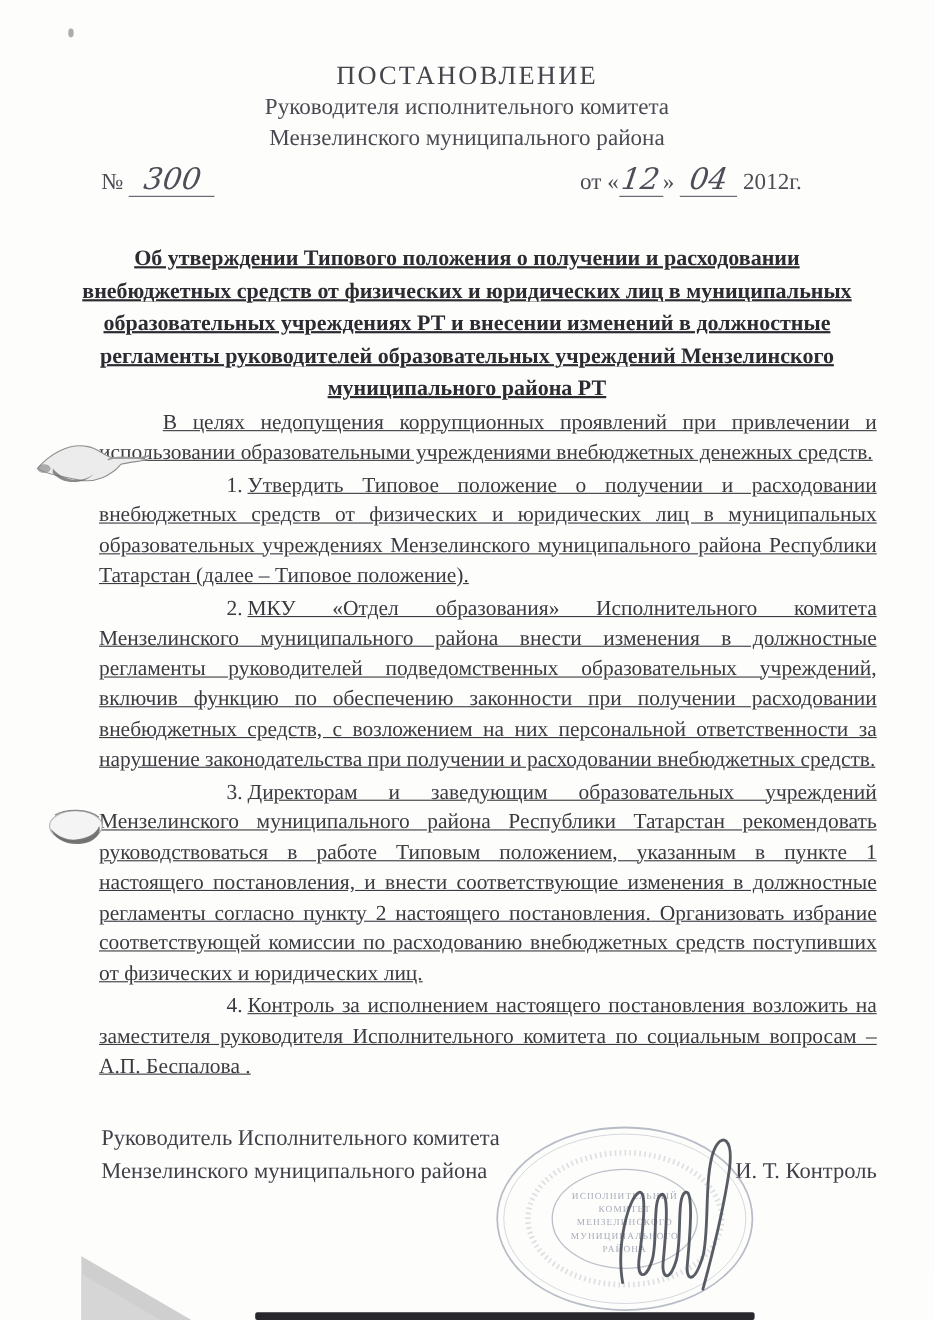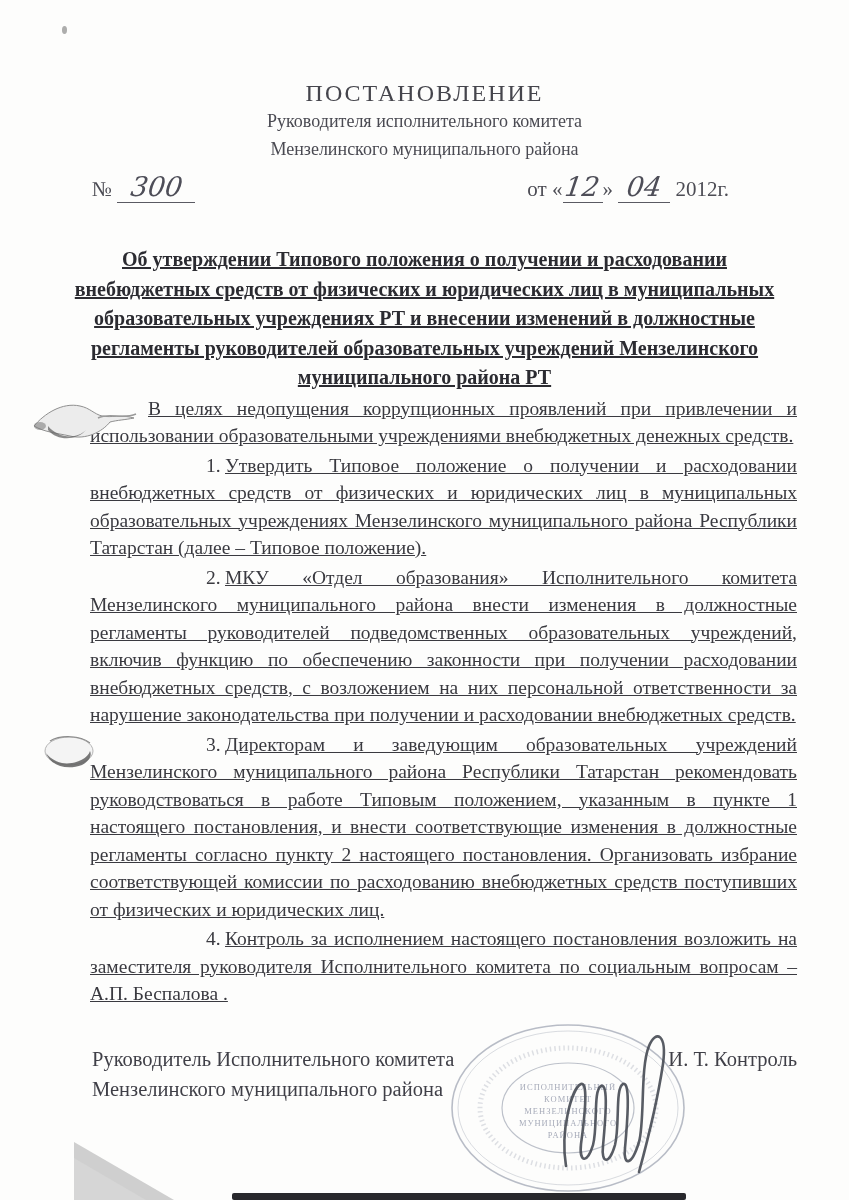--- a/index.html
+++ b/index.html
@@ -2,39 +2,39 @@
 <html><head>
 <meta charset="utf-8">
 <style>
   html,body { margin:0; padding:0; background:#e9e9e9; }
   .page {
     position:relative; width:849px; height:1200px; margin:0 auto;
     background:#fdfdfc; overflow:hidden;
     font-family:"Liberation Serif", serif; color:#35353a;
   }
   
-  .header { padding-top:80px; text-align:center; }
+  .header { padding-top:56px; text-align:center; }
   .doc-title { font-size:24px; letter-spacing:2px; color:#45454c; }
-  .doc-sub { font-size:18px; line-height:28px; color:#4a4a52; }
+  .doc-sub { font-size:21px; line-height:28px; color:#4a4a52; }
   
   .num-row { margin:14px 120px 0 92px; display:flex; justify-content:space-between; align-items:flex-end; font-size:21px; color:#4c4c54; }
   .blank { display:inline-block; border-bottom:1.6px solid #5a5a62; text-align:center; }
   .blank-num { min-width:78px; }
   .blank-day { min-width:40px; }
   .blank-month { min-width:52px; }
   .hand { font-family:"DejaVu Serif", serif; font-style:italic; font-size:27px; line-height:20px; color:#4e4e58; display:inline-block; transform:skewX(-8deg); }
   
   .subject { margin:42px 62px 0; font-weight:bold; font-size:20px; line-height:29.5px; text-align:center; color:#2b2b31;text-decoration:underline; }
   
   .body { margin:2px 52px 0 90px; font-size:19.5px; line-height:27.5px; text-align:justify; color:#3a3a40;text-decoration:underline; }
   .indent { text-indent:58px; }
   .inum { display:inline-block; width:77px; }
   .resolve { margin-top:2px; text-align:center; font-size:21.5px; line-height:29px; letter-spacing:1px; color:#3c3c44; }
   
-  .sig-row { margin:36px 52px 0 92px; display:flex; justify-content:space-between; font-size:20.5px; line-height:30px; color:#3f3f47;gap:20px; }
+  .sig-row { margin:36px 52px 0 92px; display:flex; justify-content:space-between; align-items:flex-end; font-size:20.5px; line-height:30px; color:#3f3f47;gap:20px; }
   
   .abs { position:absolute; pointer-events:none; }
   .speck { left:62px; top:26px; width:5px; height:8px; border-radius:50%; background:#8a8a8a; opacity:.7; }
   .smudge1 { left:28px; top:396px; }
   .smudge2 { left:40px; top:731px; }
   .corner-tri { left:70px; top:1136px; }
   .stamp { left:448px; top:1022px; filter:blur(0.5px); opacity:.85; }
   .autograph { left:548px; top:1026px; }
   .edge-bar { left:232px; top:1193px; width:454px; height:7px; background:#28282c; border-radius:2px; }
 </style>

